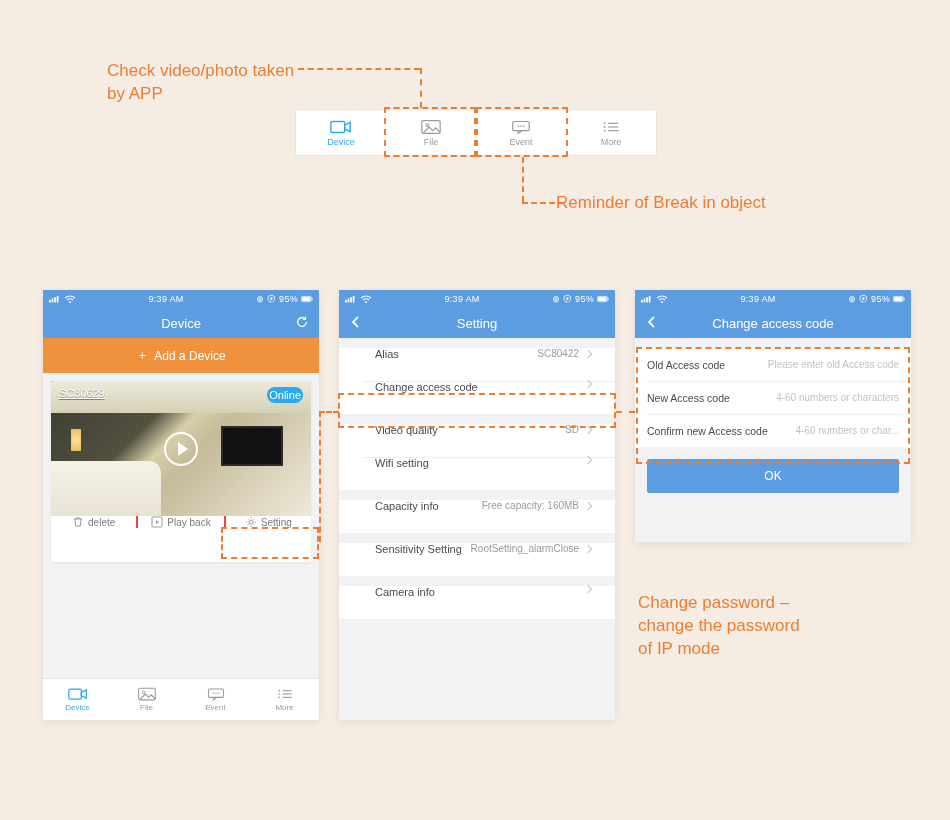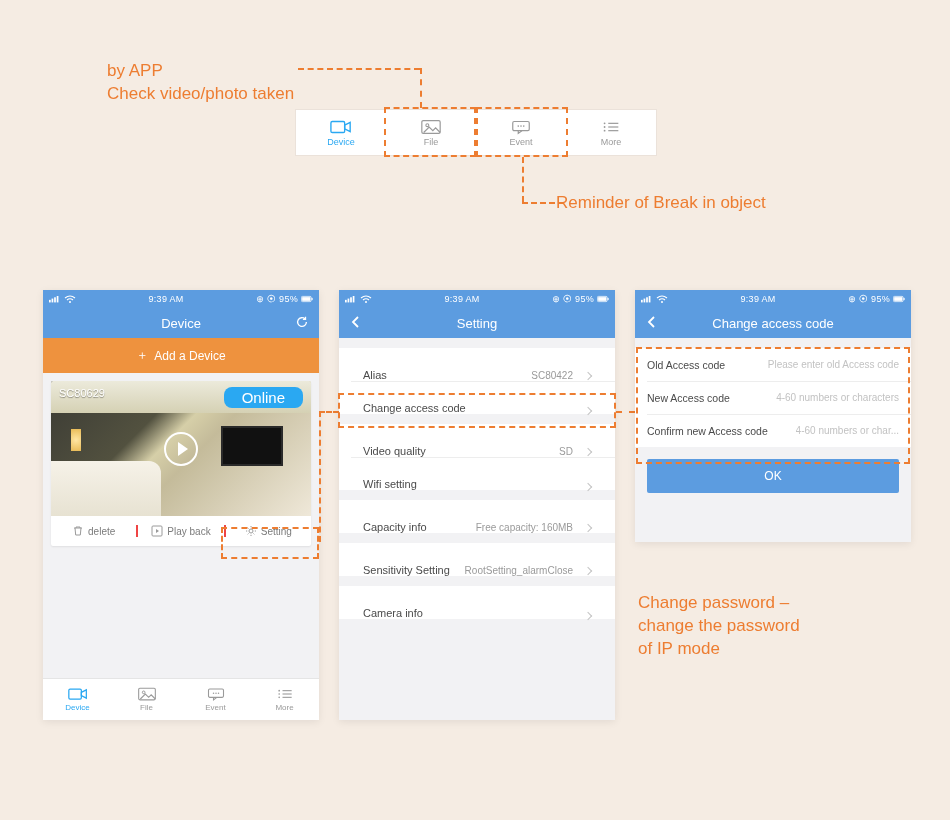--- a/index.html
+++ b/index.html
@@ -41,56 +41,56 @@
 
 .add-device { background: #ee923e; color: #fff; height: 35px; display: flex; align-items: center; justify-content: center; font-size: 12px; gap: 6px; }
 .device-card { margin: 8px; background: #fff; border-radius: 2px; overflow: hidden; box-shadow: 0 1px 2px rgba(0,0,0,0.08); }
 .device-thumb { height: 135px; position: relative; background: linear-gradient(135deg,#3a3a34 0%, #52513f 35%, #d6cfa8 45%, #c4bb9a 55%, #efe8d9 100%); display:flex; }
 .device-thumb .ceiling { position:absolute; top:0;left:0;right:0;height:32px;background:linear-gradient(#eceadb,#d5d1b4);}
 .device-thumb .tv{position:absolute;top:45px;right:28px;width:62px;height:40px;background:#111;border:2px solid #2a2a2a;}
 .device-thumb .sofa{position:absolute;bottom:0;left:0;width:110px;height:55px;background:linear-gradient(#f6f2e8,#e7e2d2);border-top-right-radius:12px;}
 .device-thumb .lamp{position:absolute;top:48px;left:20px;width:10px;height:22px;background:radial-gradient(circle,#ffe6a3,#e8ba55);} 
 .play-btn { position: absolute; top: 50%; left: 50%; transform: translate(-50%,-50%); width: 34px; height: 34px; border: 2px solid #fff; border-radius: 50%; display:flex;align-items:center;justify-content:center; }
 .play-btn::after { content:""; border-left: 10px solid #fff; border-top: 7px solid transparent; border-bottom: 7px solid transparent; margin-left:3px; }
-.thumb-label { position: absolute; top: 6px; left: 8px; color: #fff; font-size: 11px; text-shadow: 0 1px 1px rgba(0,0,0,0.4); }
-.thumb-badge { position: absolute; top: 6px; right: 8px; background:#2aa8f2; color:#fff; font-size:15px; padding: 2px 18px; border-radius: 8px; }
-.device-actions { display:flex; height: 30px; align-items:center; }
+.thumb-label { position: absolute; top: 6px; left: 8px; color: #fff; font-size: 11px; text-shadow: 0 1px 1px rgba(0,0,0,0.4); text-decoration: underline; }
+.thumb-badge { position: absolute; top: 6px; right: 8px; background:#2aa8f2; color:#fff; font-size:11px; padding: 2px 2px; border-radius: 8px; }
+.device-actions { display:flex; height: 46px; align-items:flex-start; }
 .device-actions .act { flex:1; display:flex; align-items:center; justify-content:center; gap:4px; color:#7b7b7b; font-size:10px; }
 .device-actions .act + .act { border-left: 2px solid #ef4444; }
 .device-actions svg { width:12px; height:12px; }
 
 .bottom-tabs { height: 42px; background:#fff; display:flex; border-top:1px solid #e5e5e5; }
 .bottom-tabs .btab { flex:1; display:flex; flex-direction:column; align-items:center; justify-content:center; font-size:8px; color:#9a9a9a; gap:2px;}
 .bottom-tabs .btab.active { color:#2aa8f2; }
 .bottom-tabs svg { width:20px; height:14px; }
 
 
 .list-group { margin-top: 10px; background:#fff; }
 .list-group + .list-group { margin-top: 10px; }
-.list-row { height: 33px; display:flex; align-items:flex-end; justify-content: space-between; padding: 0 24px; font-size:11px; color:#4a4a4a; position:relative; }
+.list-row { height: 33px; display:flex; align-items:flex-start; justify-content: space-between; padding: 0 24px; font-size:11px; color:#4a4a4a; position:relative;margin-left:12px; }
 .list-row + .list-row::before { content:""; position:absolute; top:0; left:12px; right:0; height:1px; background:#ededed; }
-.list-row .row-right { display:flex; align-items:center; gap:12px; color:#9a9a9a; font-size:10px; }
+.list-row .row-right { display:flex; align-items:center; gap:6px; color:#9a9a9a; font-size:10px; }
 .chev-r { width:6px;height:6px;border-top:1.5px solid #c4c4c4;border-right:1.5px solid #c4c4c4; transform:rotate(45deg);}
 
 
 .input-row { height: 33px; display:flex; align-items:center; justify-content:space-between; padding:0 12px; background:#fff; font-size:10.5px; color:#4a4a4a; position:relative;}
 .input-row + .input-row::before { content:""; position:absolute; top:0; left:12px; right:0; height:1px; background:#ededed; }
 .input-row .ph { color:#c2c2c2; font-size:10px; text-align:right; overflow:hidden; white-space:nowrap; text-overflow: ellipsis; max-width: 148px;}
 .ok-btn { margin: 12px; height:34px; background:#5c9ce0; color:#fff; display:flex; align-items:center; justify-content:center; font-size:12px; border-radius:2px;}
 
 
 .dline { position:absolute; border: 0 dashed #ed7d31; pointer-events:none; }
 
 </style>
 </head>
 <body>
 
 <div class="annotation" style="top:60px; left:107px;">
+  <div>Check video/photo taken</div>
   <div>by APP</div>
-  <div>Check video/photo taken</div>
 </div>
 
 <div class="dline" style="top:68px; left:298px; width:122px; border-top-width:2px;"></div>
 <div class="dline" style="top:68px; left:420px; height:40px; border-left-width:2px;"></div>
 
 <div class="topbar">
   <div class="tab active">
     <svg viewBox="0 0 24 16">
         <rect x="1" y="2" width="15" height="12" rx="1.5" fill="none" stroke="currentColor" stroke-width="1.5"></rect>
         <path d="M16 6 L22 3 V13 L16 10 Z" fill="none" stroke="currentColor" stroke-width="1.5"></path>

